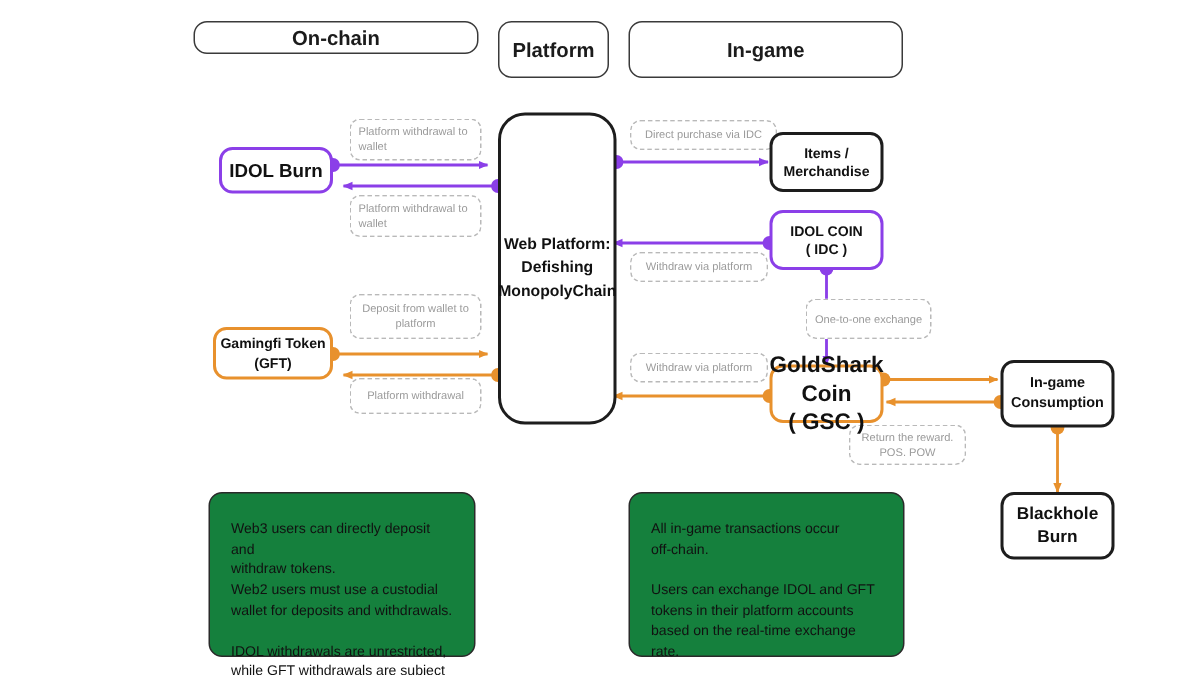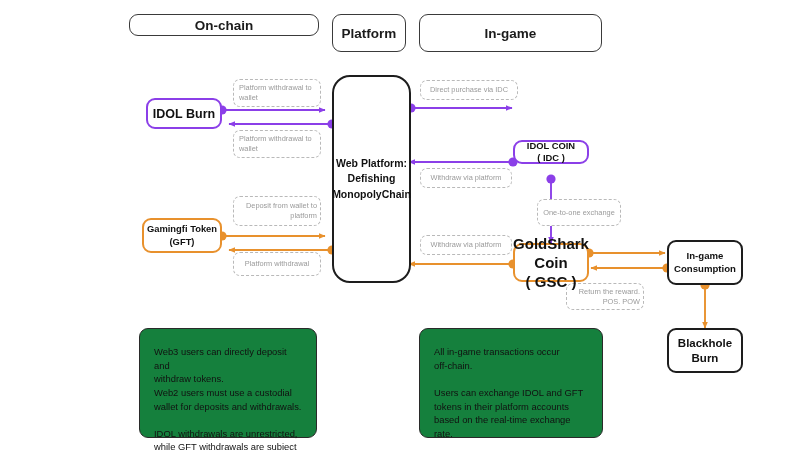--- a/index.html
+++ b/index.html
@@ -21,21 +21,21 @@
   .node.purple{border:2px solid #8B3FE8;}
   .node.orange{border:2px solid #E8912D;}
 
   .platform{position:absolute;box-sizing:border-box;border:2px solid #1d1d1d;
             border-radius:18px;background:#fff;display:flex;align-items:center;
             justify-content:center;text-align:center;font-weight:bold;
             font-size:10.5px;color:#111;line-height:1.45;}
 
   .tag{position:absolute;box-sizing:border-box;border:1.3px dashed #b9b9b9;
        border-radius:7px;background:#fff;color:#9a9a9a;font-size:7.4px;
-       display:flex;align-items:center;justify-content:center;text-align:right;
+       display:flex;align-items:center;justify-content:center;text-align:center;
        line-height:1.35;padding:2px 3px;}
   .tag.lft{justify-content:flex-start;text-align:left;padding-left:5px;}
 
   .note{position:absolute;box-sizing:border-box;border:1.6px solid #2a2a2a;
         border-radius:9px;background:#15803d;color:#111;font-weight:normal;
         font-size:9.4px;line-height:1.45;padding:16px 14px;white-space:pre-line;}
 
   svg.wires{position:absolute;left:0;top:0;width:800px;height:450px;
             pointer-events:none;}
 </style>
@@ -115,22 +115,24 @@
 
   <div class="box node purple" style="left:146px;top:98px;width:76px;height:31px;font-size:12.5px;">IDOL Burn</div>
 
   <div class="box node orange" style="left:142px;top:218px;width:80px;height:35px;font-size:9.4px;white-space:pre-line;">Gamingfi Token
 (GFT)</div>
 
   <div class="platform" style="left:332px;top:75px;width:79px;height:208px;white-space:pre-line;">Web Platform:
 Defishing
 MonopolyChain</div>
 
+  <div class="box node dark" style="left:513px;top:88px;width:76px;height:40px;font-size:9.4px;white-space:pre-line;">Items /
+Merchandise</div>
 
-  <div class="box node purple" style="left:513px;top:140px;width:76px;height:24px;font-size:9.4px;white-space:pre-line;">IDOL  COIN
+  <div class="box node purple" style="left:513px;top:140px;width:76px;height:40px;font-size:9.4px;white-space:pre-line;">IDOL  COIN
 ( IDC )</div>
 
   <div class="box node orange" style="left:513px;top:243px;width:76px;height:39px;font-size:15px;white-space:pre-line;">GoldShark Coin
 ( GSC )</div>
 
   <div class="box node dark" style="left:667px;top:240px;width:76px;height:45px;font-size:9.6px;white-space:pre-line;">In-game
 Consumption</div>
 
   <div class="box node dark" style="left:667px;top:328px;width:76px;height:45px;font-size:11.5px;white-space:pre-line;">Blackhole
 Burn</div>

